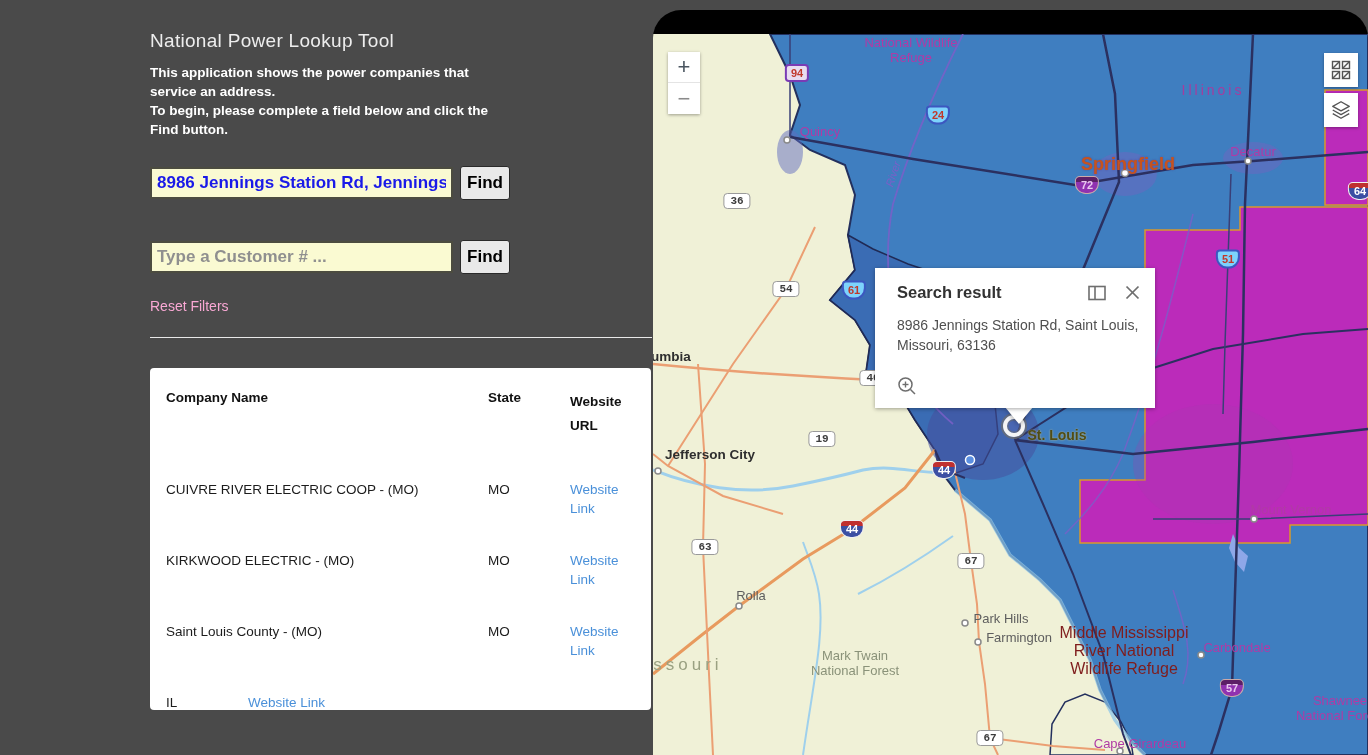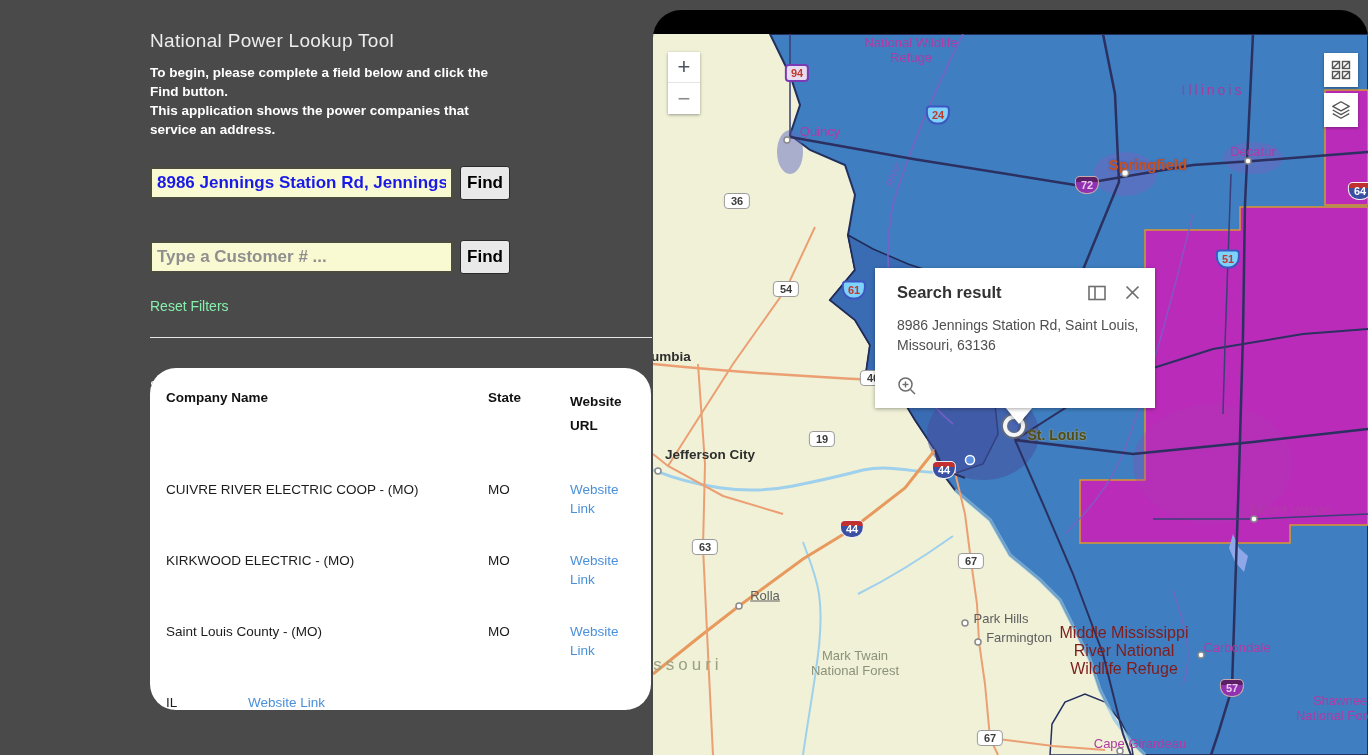--- a/index.html
+++ b/index.html
@@ -22,27 +22,27 @@
     font-family:"Liberation Sans", sans-serif; font-size:17px; font-weight:bold;
     padding:0 5px; outline:none;
   }
   .lookup-input.addr { color:#1a1ae8; }
   .lookup-input.cust::placeholder { color:#8f8f8f; opacity:1; font-weight:bold; }
   .find-btn {
     margin-left:7px; width:52px; height:34px; background:#e9e9e9;
     border:1px solid #2a2a2a; border-radius:3px; color:#000;
     font-family:"Liberation Sans", sans-serif; font-size:17px; font-weight:bold; cursor:pointer;
   }
-  .reset-link { display:inline-block; margin-top:24px; color:#86efac; font-size:14px; cursor:pointer; }
+  .reset-link { display:inline-block; margin-top:24px; color:#f9a8d4; font-size:14px; cursor:pointer; }
   .divider { margin-top:22px; width:502px; border:none; border-top:1px solid #e8e8e8; }
   .results-label { margin-top:40px; color:#ffffff; font-size:13.5px; }
 
   .results-card {
     position:absolute; left:150px; top:368px; width:501px; height:342px;
-    background:#ffffff; border-radius:26px; padding:22px 16px 0 16px; overflow:hidden;
+    background:#ffffff; border-radius:4px; padding:22px 16px 0 16px; overflow:hidden;
   }
   .trow { display:flex; align-items:flex-start; }
   .trow .c-company { width:290px; margin-right:32px; }
   .trow .c-state   { width:62px;  margin-right:20px; }
   .trow .c-link    { flex:1; }
   .thead { font-size:13.5px; font-weight:bold; color:#111; }
   .thead .c-link { max-width:70px; line-height:24px; }
   .tbody .trow { margin-top:33px; font-size:13.5px; color:#1c1c1c; line-height:19px; }
   .tbody .trow:first-child { margin-top:42px; }
   .weblink { color:#4a90d9; cursor:pointer; text-decoration:none; }
@@ -53,31 +53,31 @@
     background:#000; border-radius:28px 28px 0 0; overflow:hidden;
   }
   .map { position:absolute; left:0; top:24px; width:856px; height:721px; background:#f0f1d7; overflow:hidden; cursor:grab; }
   .map svg.base { position:absolute; left:0; top:0; }
 
   
   .map-lbl { position:absolute; transform:translate(-50%,-50%); white-space:pre-line; text-align:center; pointer-events:none; }
   .k-magenta { color:#b03ba5; font-size:13px; }
   .k-magenta-sm { color:#7f1d1d; font-size:16px;text-align:center; }
   .k-state { color:#a53d9e; font-size:14px; letter-spacing:3px; }
-  .k-orange { color:#c6531f; font-size:15px; font-weight:bold; text-shadow:0 0 2px rgba(90,40,120,.55);margin-left:20px; }
+  .k-orange { color:#c6531f; font-size:18px; font-weight:bold; text-shadow:0 0 2px rgba(90,40,120,.55); }
   .k-dark-bold { color:#2e2e2e; font-size:13.5px; font-weight:bold; }
   .k-olive-bold { color:#4f4c15; font-size:14px; font-weight:bold; text-shadow:0 0 2px rgba(220,200,120,.8); }
   .k-gray { color:#5e5e5e; font-size:13px; }
   .k-forest { color:#8a9279; font-size:13px; }
   .k-terrain { color:#9aa182; font-size:17px; letter-spacing:4px; }
   .k-river { color:#7b5fc8; font-size:11px; font-style:italic; transform:translate(-50%,-50%) rotate(-72deg); }
 
   
   .shield { position:absolute; transform:translate(-50%,-50%); font-weight:bold; text-align:center; pointer-events:none; }
-  .sh-us { background:#fff; border:1.5px solid #9a9a9a; border-radius:4px; color:#3c3c3c; font-size:11px; padding:1px 6px; }
+  .sh-us { background:#fff; border:1.5px solid #9a9a9a; border-radius:4px; color:#3c3c3c; font-size:11px; padding:1px 6px;font-family:Liberation Mono, monospace; }
   .sh-us-tint { background:#7dd3fc; border:2px solid #3c57c0; border-radius:4px 4px 45% 45%/4px 4px 60% 60%; color:#c0392b; font-size:11px; padding:1px 4px 2px; }
   .sh-box { background:#e8dcf0; border:2px solid #7a3bb5; border-radius:4px; color:#c0392b; font-size:11px; padding:1px 4px; }
   .sh-i { background:linear-gradient(#c03030 0 31%, #3b4fa3 31%); border:1px solid #f0f0f0; border-radius:5px 5px 45% 45%/5px 5px 60% 60%; color:#fff; font-size:11px; padding:2px 5px 2px; }
   .sh-i-p { background:linear-gradient(#5c1f66 0 31%, #9032b0 31%); border:1px solid #caa; border-radius:5px 5px 45% 45%/5px 5px 60% 60%; color:#e8c8ee; font-size:11px; padding:2px 5px 2px; }
 
   
   .marker {
     position:absolute; left:361px; top:392px; width:22px; height:22px;
     transform:translate(-50%,-50%); border-radius:50%;
     border:4.5px solid #f4f4f4; background:rgba(90,110,190,.35);
@@ -113,22 +113,22 @@
   .sq-btn.basemap { left:671px; top:43px; }
   .sq-btn.layers { left:671px; top:83px; }
 </style>
 </head>
 <body>
 
 <div class="sidebar">
   <div class="sidebar-inner">
     <div class="app-title">National Power Lookup Tool</div>
     <div class="app-desc">
+      <div>This application shows the power companies that service an address.</div>
       <div>To begin, please complete a field below and click the Find button.</div>
-      <div>This application shows the power companies that service an address.</div>
     </div>
 
     <div class="search-row">
       <input class="lookup-input addr" type="text" value="8986 Jennings Station Rd, Jennings, MO 631" style="">
       <button class="find-btn">Find</button>
     </div>
 
     <div class="search-row second">
       <input class="lookup-input cust" type="text" placeholder="Type a Customer # ..." style="">
       <button class="find-btn">Find</button>
@@ -241,21 +241,21 @@
         <div class="map-lbl k-magenta" style="left: 258px; top: 16px;">National Wildlife
 Refuge</div>
         <div class="map-lbl k-state" style="left: 560px; top: 56px;">Illinois</div>
         <div class="map-lbl k-magenta" style="left: 167px; top: 97px;">Quincy</div>
         <div class="map-lbl k-orange" style="left: 475px; top: 130px;">Springfield</div>
         <div class="map-lbl k-magenta" style="left: 600px; top: 117px;">Decatur</div>
         <div class="map-lbl k-river" style="left: 240px; top: 140px;">River</div>
         <div class="map-lbl k-dark-bold" style="left: 7px; top: 322px;">Columbia</div>
         <div class="map-lbl k-dark-bold" style="left: 57px; top: 420px;">Jefferson City</div>
         <div class="map-lbl k-olive-bold" style="left: 404px; top: 401px;">St. Louis</div>
-        <div class="map-lbl k-gray" style="left: 112px; top: 561px; text-decoration: underline;">Rolla</div>
+        <div class="map-lbl k-gray" style="left: 98px; top: 561px;">Rolla</div>
         <div class="map-lbl k-terrain" style="left: 22px; top: 631px;">Missouri</div>
         <div class="map-lbl k-forest" style="left: 202px; top: 629px;">Mark Twain
 National Forest</div>
         <div class="map-lbl k-gray" style="left: 348px; top: 584px;">Park Hills</div>
         <div class="map-lbl k-gray" style="left: 366px; top: 603px;">Farmington</div>
         <div class="map-lbl k-magenta-sm" style="left: 471px; top: 617px;">Middle Mississippi
 River National
 Wildlife Refuge</div>
         <div class="map-lbl k-magenta" style="left: 584px; top: 613px;">Carbondale</div>
         <div class="map-lbl k-magenta" style="left: 638px; top: 475px;">Mount Vernon</div>

